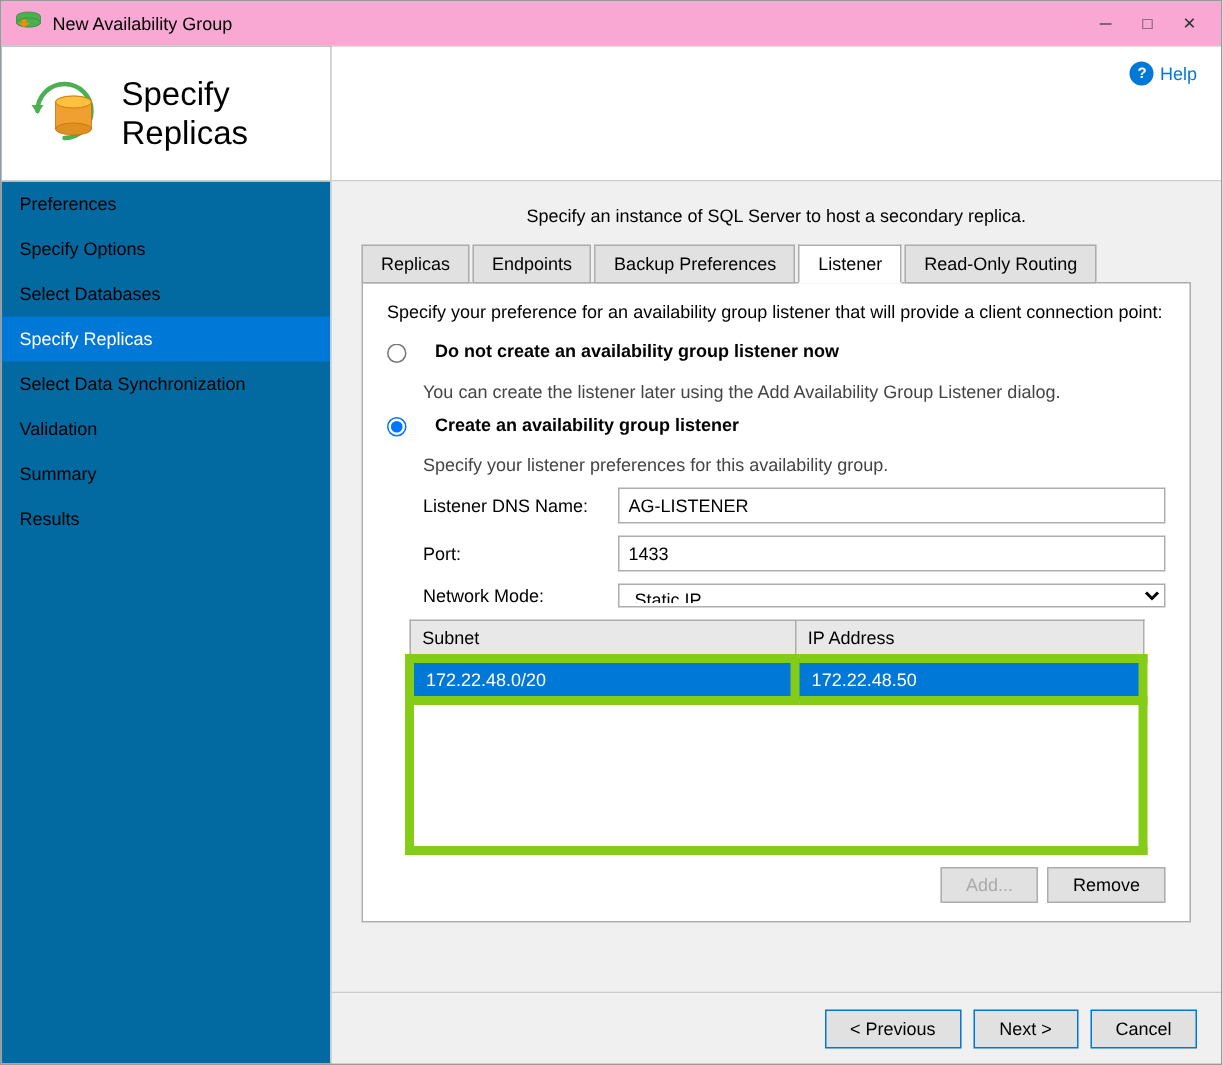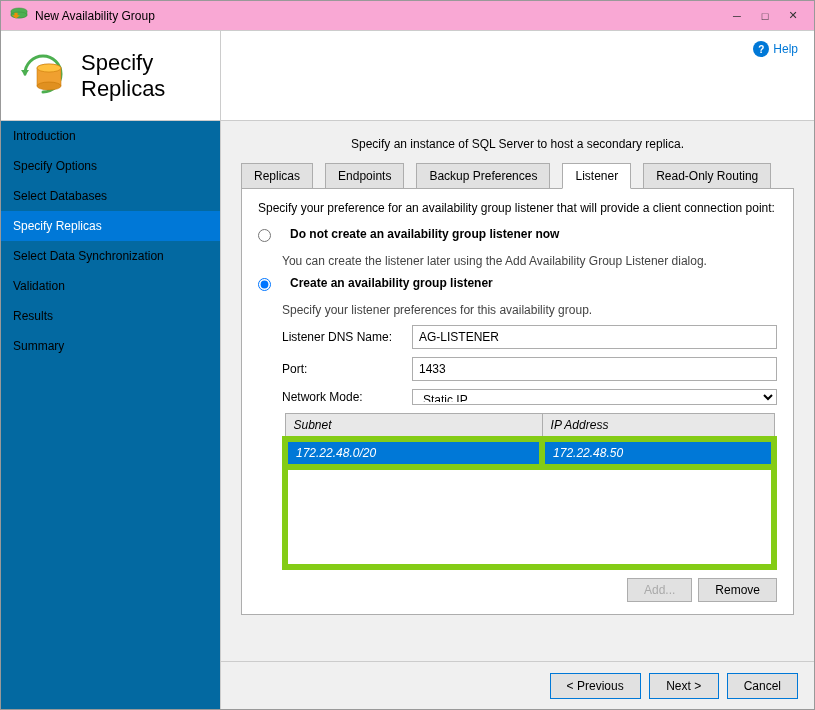--- a/index.html
+++ b/index.html
@@ -101,21 +101,21 @@
       gap: 0;
       margin-bottom: 0;
       background: transparent;
     }
     .tab {
       padding: 5px 12px;
       border: 1px solid #adadad;
       background: #e1e1e1;
       cursor: pointer;
       font-size: 12px;
-      margin-right: 12px;
+      margin-right: 2px;
       color: #000;
     }
     .tab.active {
       background: #ffffff;
       border-bottom: 1px solid #ffffff;
       z-index: 1;
       position: relative;
     }
 
     
@@ -179,25 +179,24 @@
       height: 16px;
       border: 1px solid #adadad;
       padding: 2px 6px;
       font-size: 12px;
       background: #fff;
       appearance: auto;
     }
 
     
     .subnet-table {
-      margin-left: 24px;
+      margin-left: 12px;
       margin-top: 4px;
       margin-bottom: 8px;
       width: calc(100% - 24px);
-      font-style: italic;
     }
     .subnet-table table {
       width: 100%;
       border-collapse: collapse;
       border: 1px solid #adadad;
     }
     .subnet-table th {
       background: #e8e8e8;
       border: 1px solid #adadad;
       padding: 4px 8px;
@@ -345,42 +344,42 @@
             <rect x="20" y="20" width="24" height="18" fill="#f0a030" stroke="#c07000" stroke-width="0.5"></rect>
             <ellipse cx="32" cy="38" rx="12" ry="4" fill="#e09020" stroke="#c07000" stroke-width="0.5"></ellipse>
             <ellipse cx="32" cy="20" rx="12" ry="4" fill="#ffc040" stroke="#c07000" stroke-width="0.5"></ellipse>
           </svg>
         </div>
         <span class="header-title-text">Specify Replicas</span>
       </div>
 
       <div class="sidebar-nav">
         <div class="sidebar-item">
-          <span>Introduction</span>
+          <span>Preferences</span>
         </div>
         <div class="sidebar-item">
           <span>Specify Options</span>
         </div>
         <div class="sidebar-item">
           <span>Select Databases</span>
         </div>
         <div class="sidebar-item active">
           <span>Specify Replicas</span>
         </div>
         <div class="sidebar-item">
           <span>Select Data Synchronization</span>
         </div>
         <div class="sidebar-item">
           <span>Validation</span>
         </div>
         <div class="sidebar-item">
+          <span>Summary</span>
+        </div>
+        <div class="sidebar-item">
           <span>Results</span>
-        </div>
-        <div class="sidebar-item">
-          <span>Summary</span>
         </div>
       </div>
     </div>
 
     <div class="right-side">
 
       <div style="background:#ffffff; height:90px; border-bottom:1px solid #ccc; display:flex; align-items:flex-start; justify-content:flex-end; padding:10px 16px 0 20px;">
         <a class="help-link" style="position:static; display:flex; align-items:center; gap:4px; color:#0078d7; text-decoration:none; font-size:12px; cursor:pointer;">
           <span style="width:16px; height:16px; border-radius:50%; background:#0078d7; color:white; display:inline-flex; align-items:center; justify-content:center; font-size:10px; font-weight:bold;">?</span>
           <span>Help</span>

